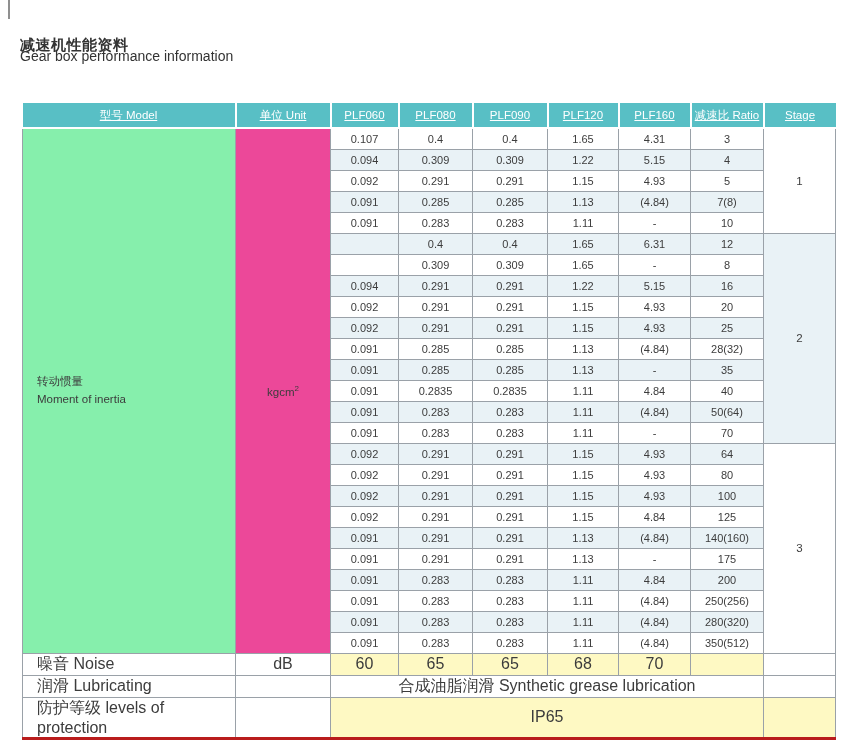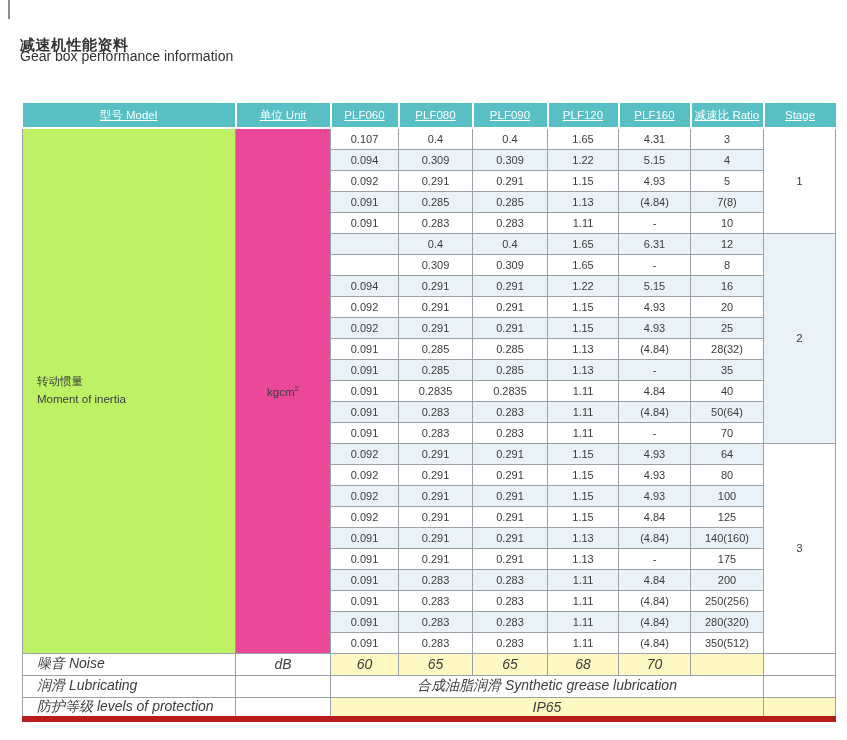--- a/index.html
+++ b/index.html
@@ -15,27 +15,27 @@
   .tbl-wrap { position:absolute; left:22px; top:103px; width:813px; }
   table { border-collapse:collapse; table-layout:fixed; width:813px; }
 
   thead th { background:#58bfc5; color:#ffffff; font-weight:normal; font-size:11.5px;
     height:25px; border-left:2px solid #ffffff; border-bottom:2px solid #ffffff; text-align:center;text-decoration:underline; }
   thead th:first-child { border-left:none; }
 
   tbody td { border:1px solid #9aa1a8; height:21px; font-size:11px; text-align:center;
     padding:0; background:#ffffff; color:#3c3c3c; }
   tbody tr.alt td.v { background:#e9f2f6; }
-  td.model-cell { text-align:left; padding-left:14px; font-size:11.5px; line-height:1.55; background:#bef264; }
+  td.model-cell { text-align:left; padding-left:14px; font-size:11.5px; line-height:1.55; background:#86efac; }
   td.unit-cell  { font-size:11.5px; background:#ec4899; }
   td.unit-cell sup { font-size:8px; }
   td.stage-cell { font-size:11.5px; background:#fff; }
   td.stage-cell.shaded { background:#e9f2f6; }
 
-  tr.section td { border-top:1px solid #6d7276; font-size:14px; height:22px;font-style:italic; }
+  tr.section td { border-top:1px solid #6d7276; font-size:16px; height:22px; }
   tr.section td.row-label { text-align:left; padding-left:14px; }
   tr.section td.shaded { background:#fef9c3; }
   tr.last td { border-bottom:6px solid #b91c1c; }
 </style>
 </head>
 <body>
 
 <div class="page">
   <div class="edge-mark"></div>
 

